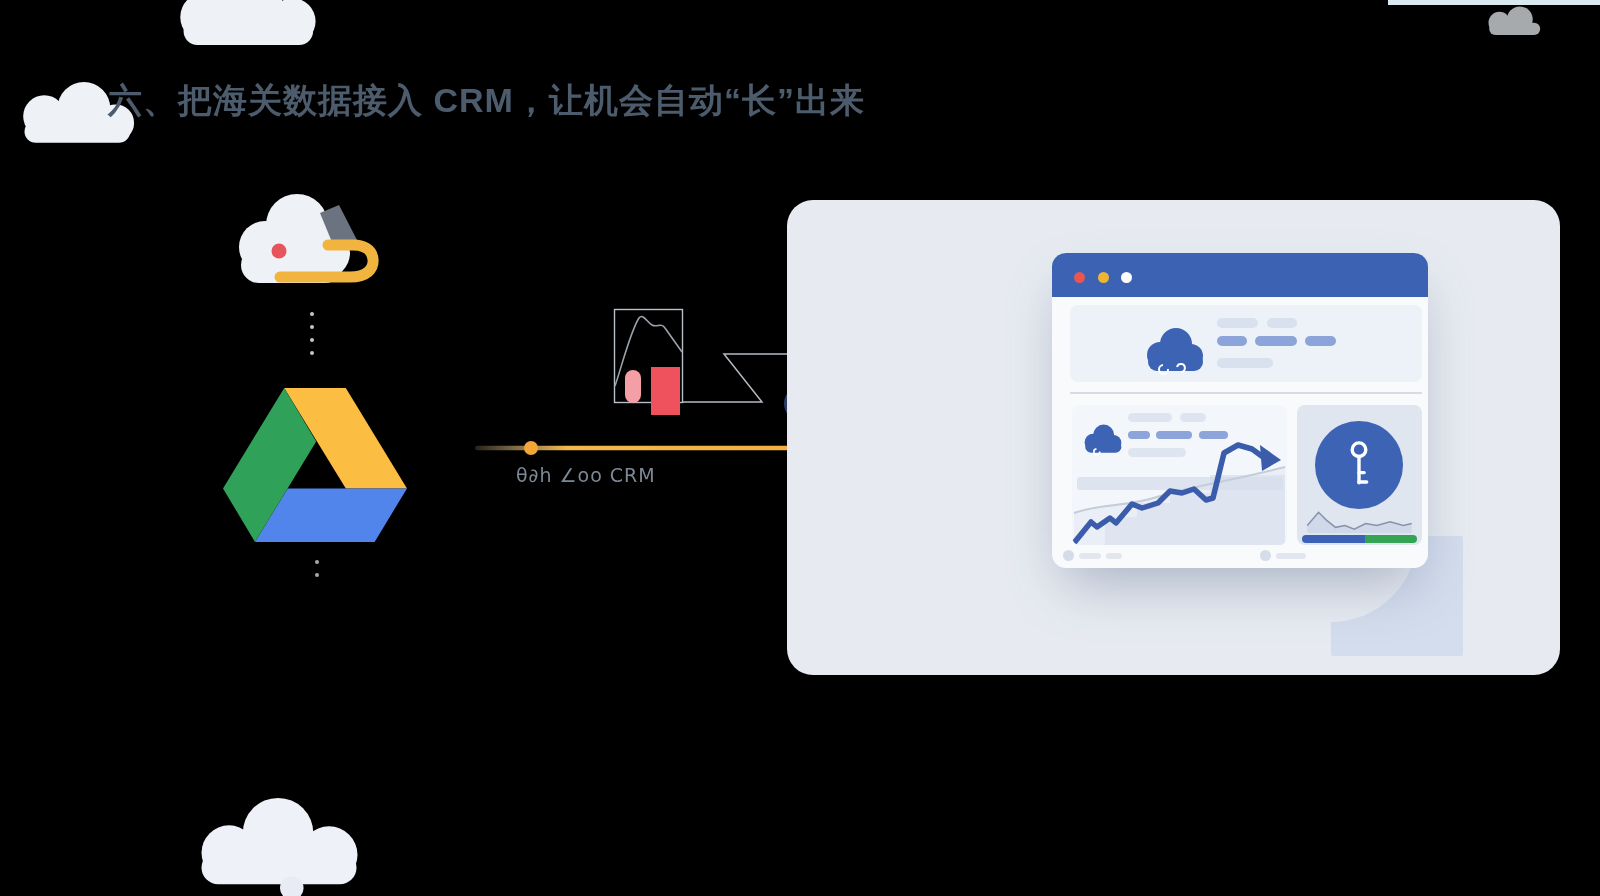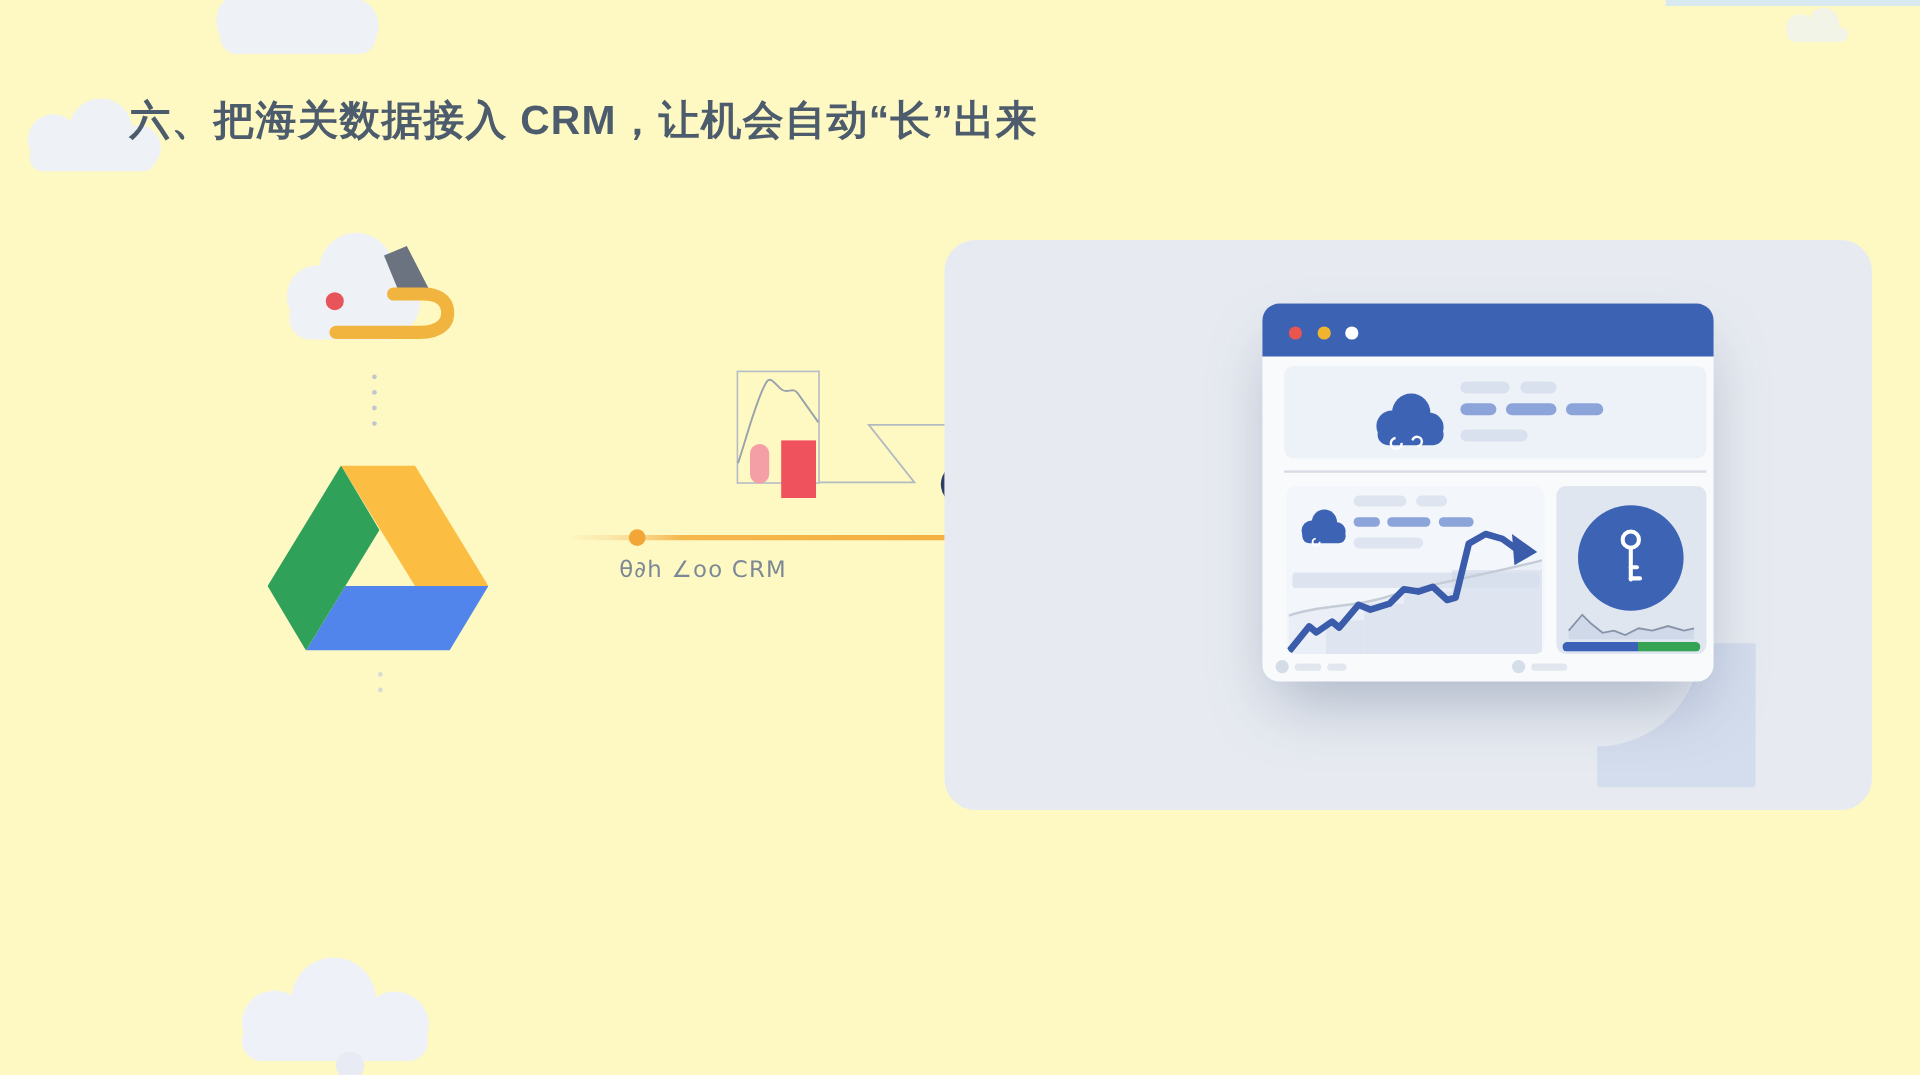--- a/index.html
+++ b/index.html
@@ -1,16 +1,16 @@
 <!DOCTYPE html>
 <html><head>
 <meta charset="utf-8">
 <style>
   html,body{margin:0;padding:0;background:#fff;}
-  #canvas{position:relative;width:1600px;height:896px;background:#fef9c3;overflow:hidden;
+  #canvas{position:relative;width:1600px;height:896px;background:#000000;overflow:hidden;
           font-family:"Liberation Sans","DejaVu Sans",sans-serif;}
   .abs{position:absolute;}
 
   
   .cloud{position:absolute;}
 
   
   #page-title{position:absolute;left:108px;top:78px;font-size:34px;font-weight:600;
               color:#4d5c6d;letter-spacing:1px;white-space:nowrap;}
 

